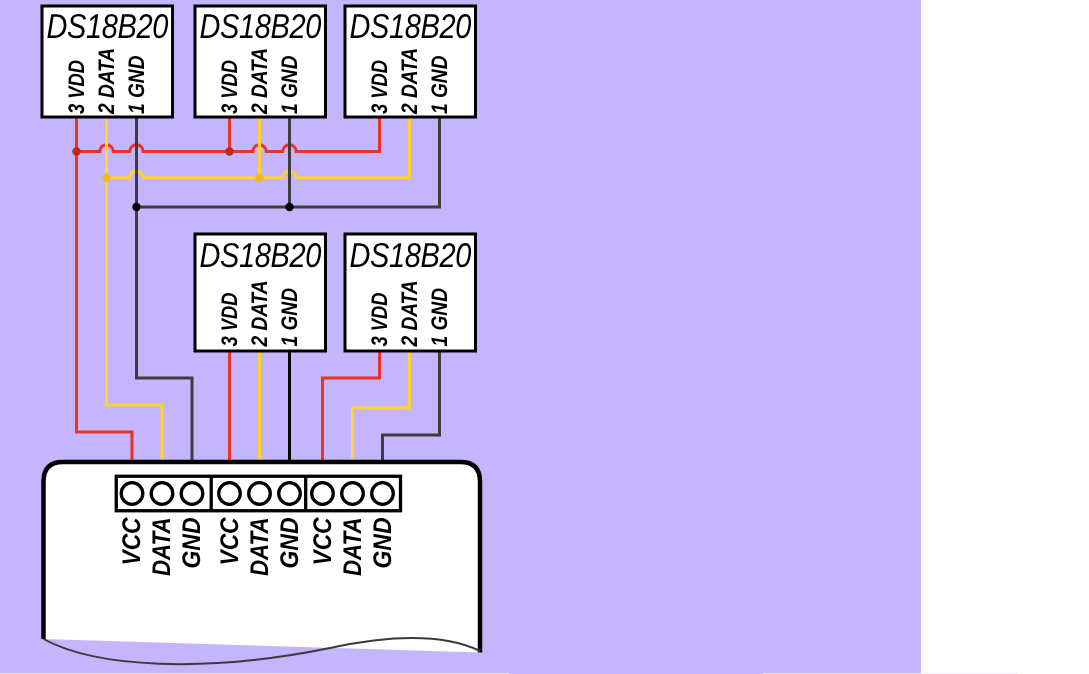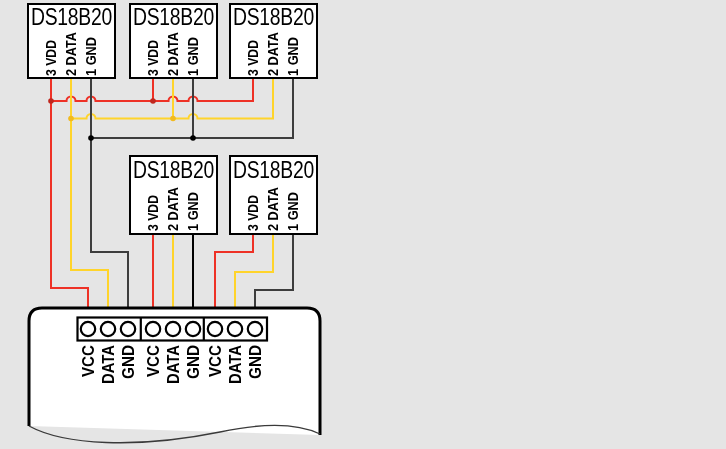--- a/index.html
+++ b/index.html
@@ -1,17 +1,17 @@
 <!DOCTYPE html>
 <html><head>
 <meta charset="utf-8">
 <style>
   html,body{margin:0;padding:0;background:#ffffff;}
-  .stage{position:relative;width:726px;height:449px;background:#e5e5e5;overflow:hidden;
-         font-family:"Liberation Sans", sans-serif;}
+  .stage{position:relative;width:614px;height:449px;background:#c4b5fd;overflow:hidden;
+         font-family:"Liberation Sans", sans-serif;font-style:italic;}
   svg text{font-family:"Liberation Sans", sans-serif;fill:#000;}
   .sensor-title{font-size:23px;font-weight:400;letter-spacing:-0.3px;}
   .pin-label{font-size:15px;font-weight:700;}
   .term-label{font-size:17px;font-weight:700;}
 </style>
 </head>
 <body>
 
 <div class="stage">
 <svg width="726" height="449" viewBox="0 0 726 449">

